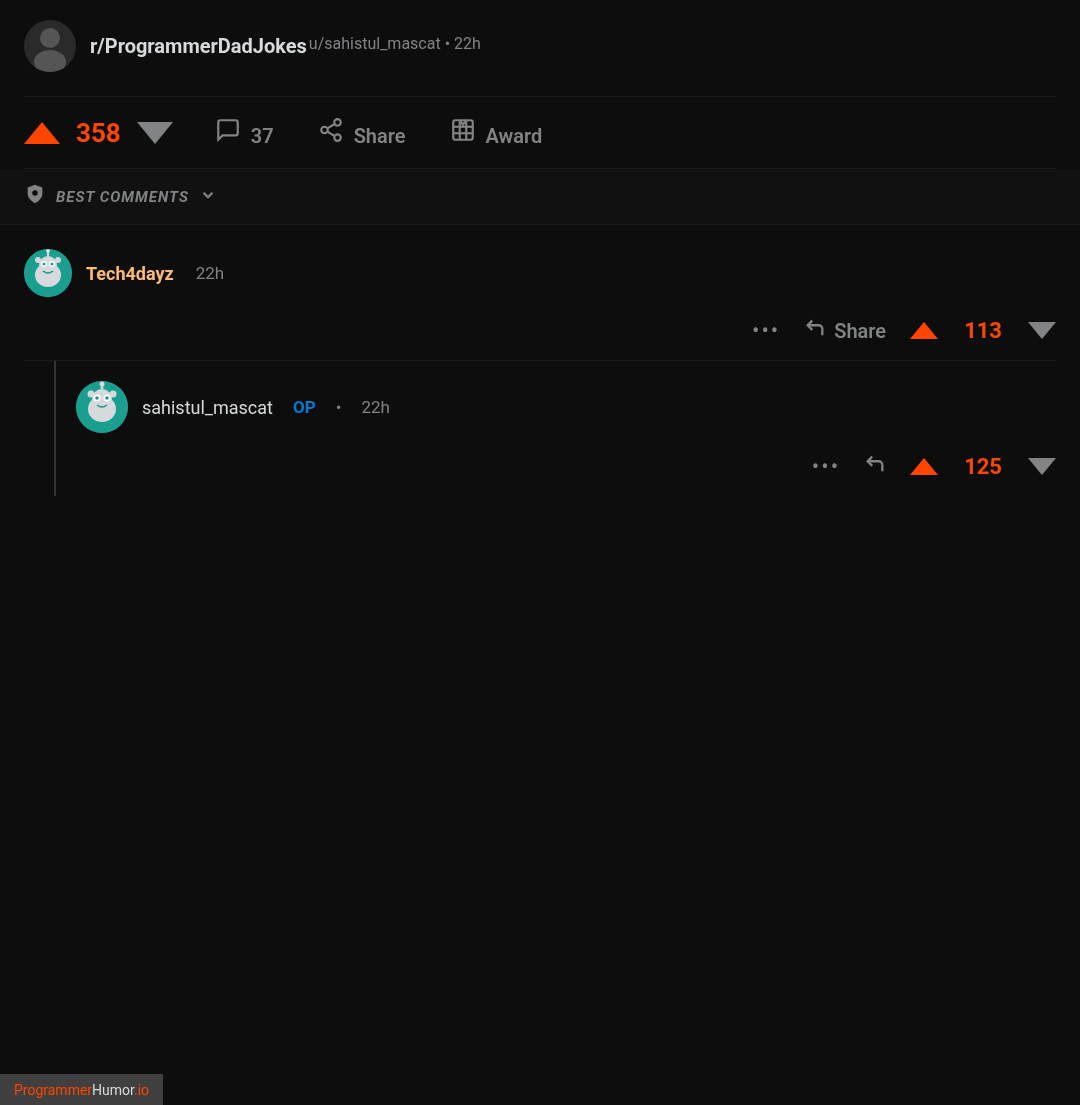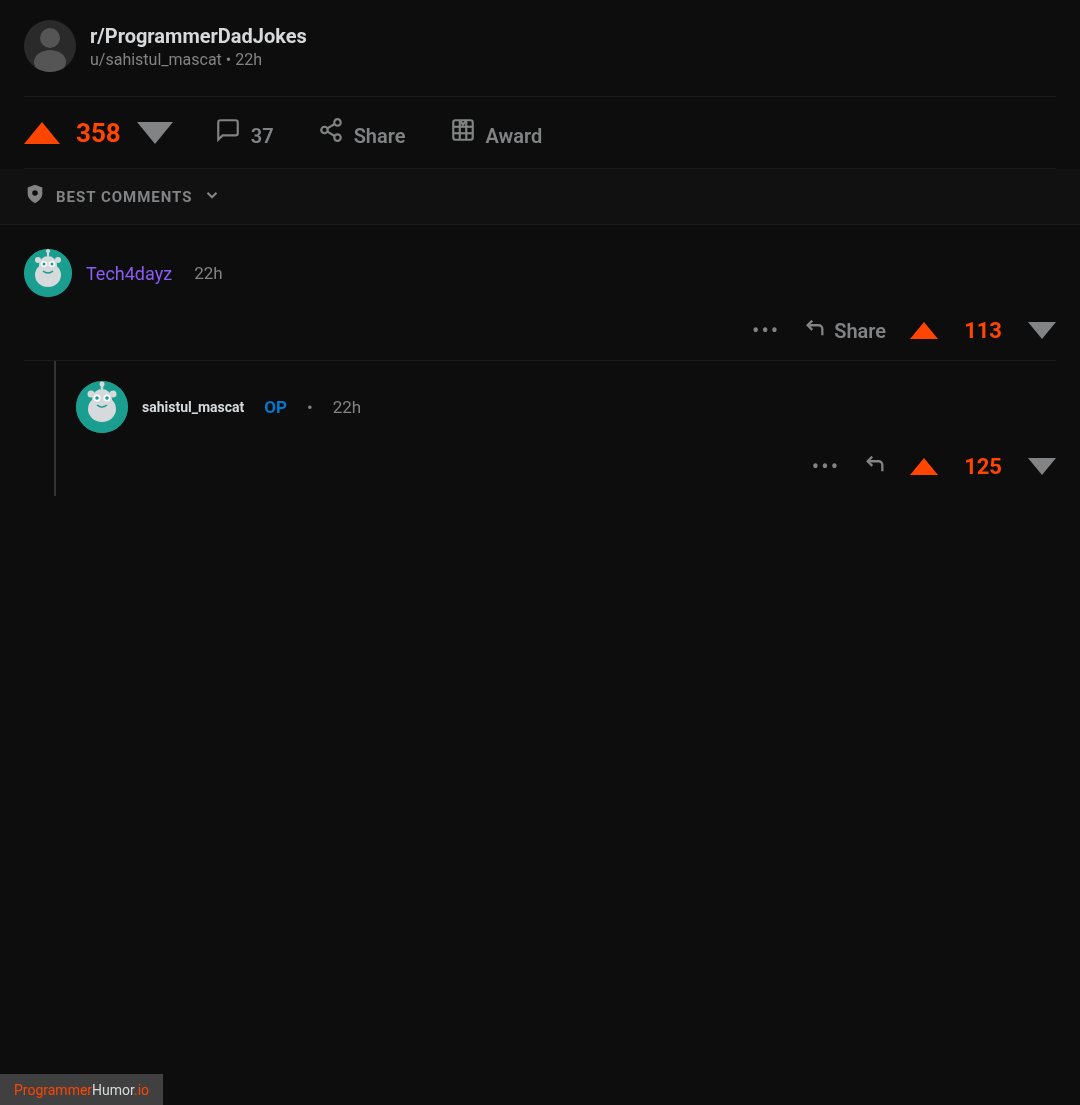--- a/index.html
+++ b/index.html
@@ -29,21 +29,21 @@
       background-color: #2a2a2a;
       border-radius: 50%;
       display: flex;
       align-items: flex-end;
       justify-content: center;
       overflow: hidden;
     }
 
     .post-meta {
       display: flex;
-      flex-direction: column;
+      flex-direction: row;
       gap: 2px;
     }
 
     .subreddit-name {
       font-size: 20px;
       font-weight: 700;
       color: #d7dadc;
     }
 
     .post-author-time {
@@ -133,20 +133,21 @@
       height: 1px;
       background: #1a1a1b;
     }
 
     .sort-bar {
       background: #111112;
       padding: 14px 24px;
       display: flex;
       align-items: center;
       gap: 10px;
+      font-style: italic;
     }
 
     .sort-icon {
       font-size: 20px;
       color: #818384;
     }
 
     .sort-label {
       font-size: 15px;
       font-weight: 700;
@@ -391,21 +392,21 @@
 
           <circle cx="14" cy="11" r="3" fill="#d7dadc"></circle>
           <circle cx="34" cy="11" r="3" fill="#d7dadc"></circle>
 
           <line x1="24" y1="7" x2="24" y2="2" stroke="#d7dadc" stroke-width="2"></line>
           <circle cx="24" cy="2" r="2" fill="#d7dadc"></circle>
 
           <path d="M19 22 Q24 26 29 22" stroke="#1a9e8f" stroke-width="1.5" fill="none"></path>
         </svg>
       </div>
-      <span style="font-size:18px;font-weight:400;color:#8b5cf6;text-align:center;">Tech4dayz</span>
+      <span style="font-size:18px;font-weight:700;color:#fdba74;text-align:center;">Tech4dayz</span>
       <span style="font-size:17px;color:#818384;margin-left:8px;">22h</span>
     </div>
     <div class="comment-actions">
       <span class="comment-more-btn">•••</span>
       <div class="reply-btn">
         <span>
           <svg width="22" height="22" viewBox="0 0 24 24" fill="none" stroke="#818384" stroke-width="2.5">
             <polyline points="9 14 4 9 9 4"></polyline>
             <path d="M20 20v-7a4 4 0 0 0-4-4H4"></path>
           </svg>
@@ -433,21 +434,21 @@
           <circle cx="31" cy="17" r="3.5" fill="white"></circle>
           <circle cx="21" cy="17" r="1.8" fill="#1a9e8f"></circle>
           <circle cx="31" cy="17" r="1.8" fill="#1a9e8f"></circle>
           <circle cx="15" cy="13" r="3.5" fill="#d7dadc"></circle>
           <circle cx="37" cy="13" r="3.5" fill="#d7dadc"></circle>
           <line x1="26" y1="8" x2="26" y2="3" stroke="#d7dadc" stroke-width="2.5"></line>
           <circle cx="26" cy="3" r="2.5" fill="#d7dadc"></circle>
           <path d="M21 24 Q26 28 31 24" stroke="#1a9e8f" stroke-width="1.5" fill="none"></path>
         </svg>
       </div>
-      <span style="font-size:14px;font-weight:700;color:#d7dadc;">sahistul_mascat</span>
+      <span style="font-size:18px;font-weight:400;color:#d7dadc;">sahistul_mascat</span>
       <span class="op-badge">OP</span>
       <span style="color:#818384;font-size:17px;margin-left:6px;">•</span>
       <span style="font-size:17px;color:#818384;margin-left:6px;">22h</span>
     </div>
     <div class="comment-actions">
       <span class="comment-more-btn">•••</span>
       <div class="reply-btn">
         <span>
           <svg width="22" height="22" viewBox="0 0 24 24" fill="none" stroke="#818384" stroke-width="2.5">
             <polyline points="9 14 4 9 9 4"></polyline>

